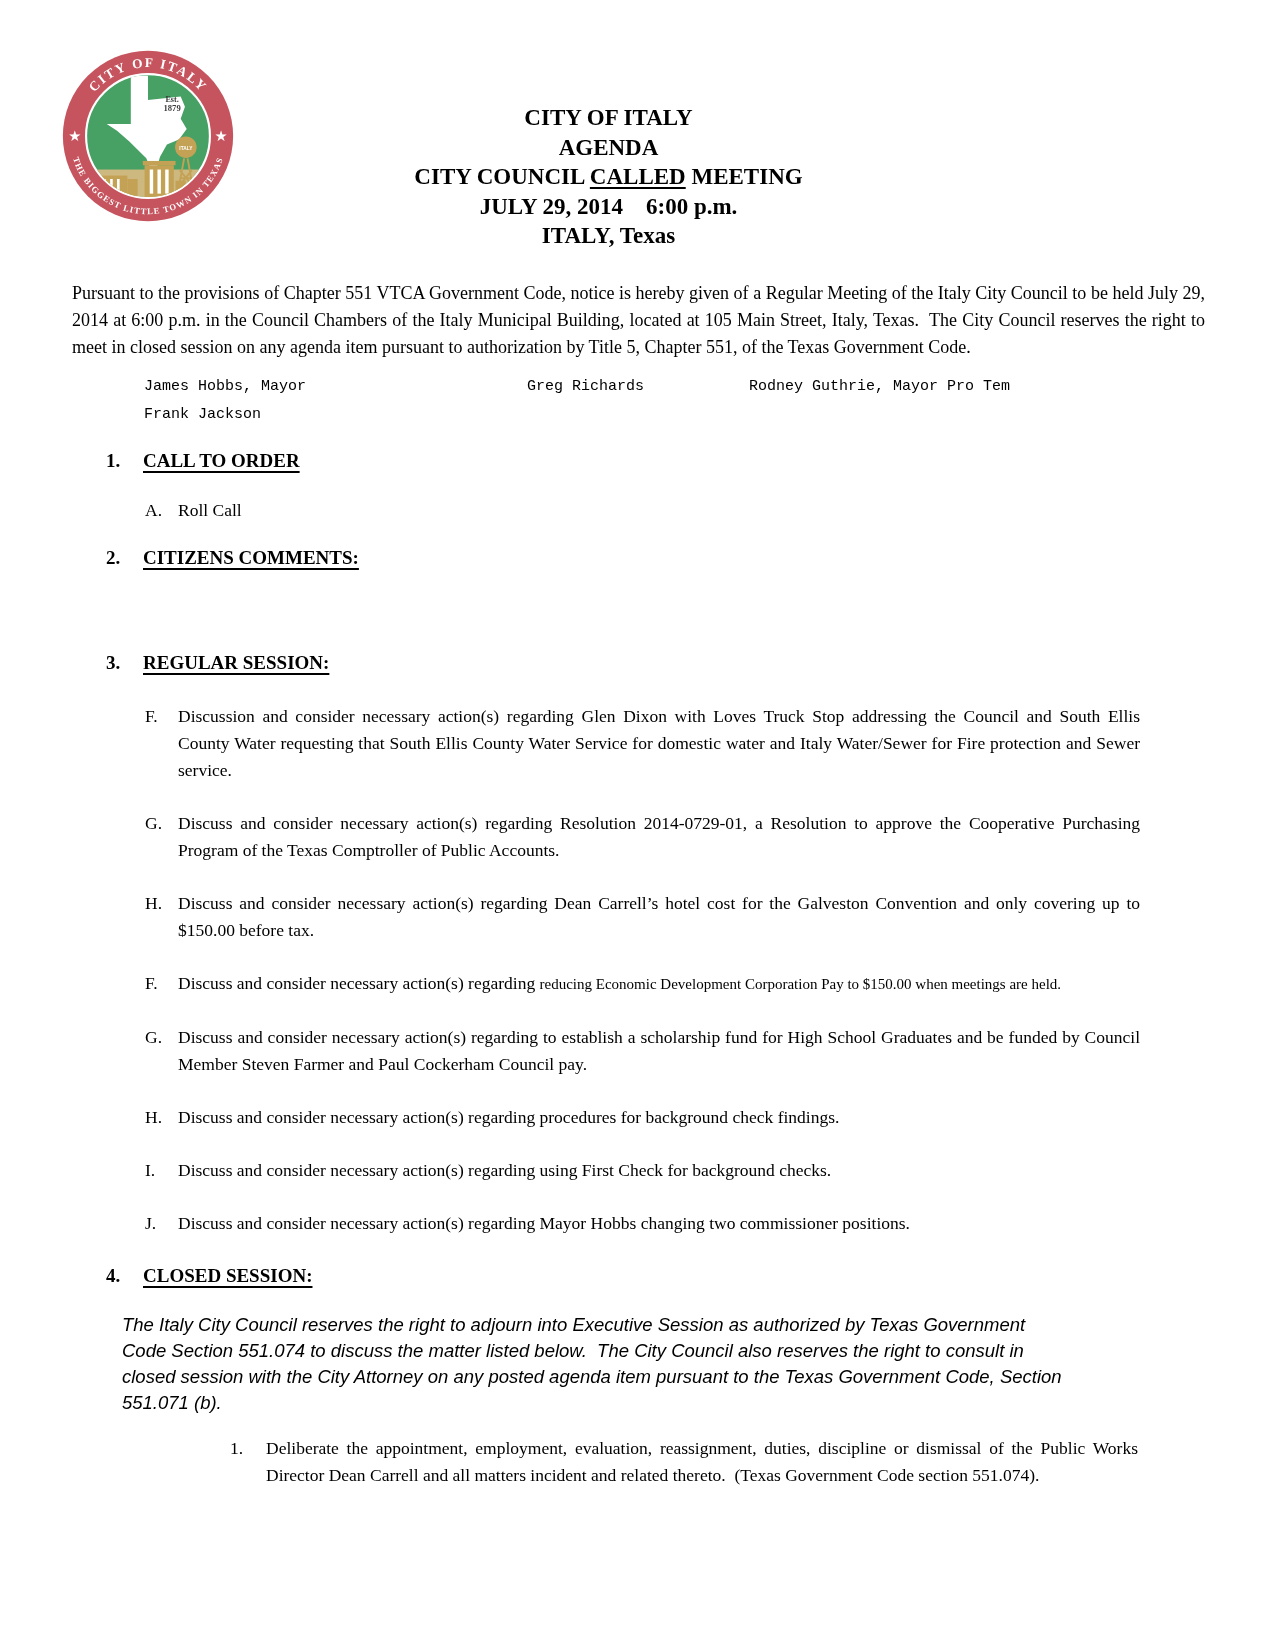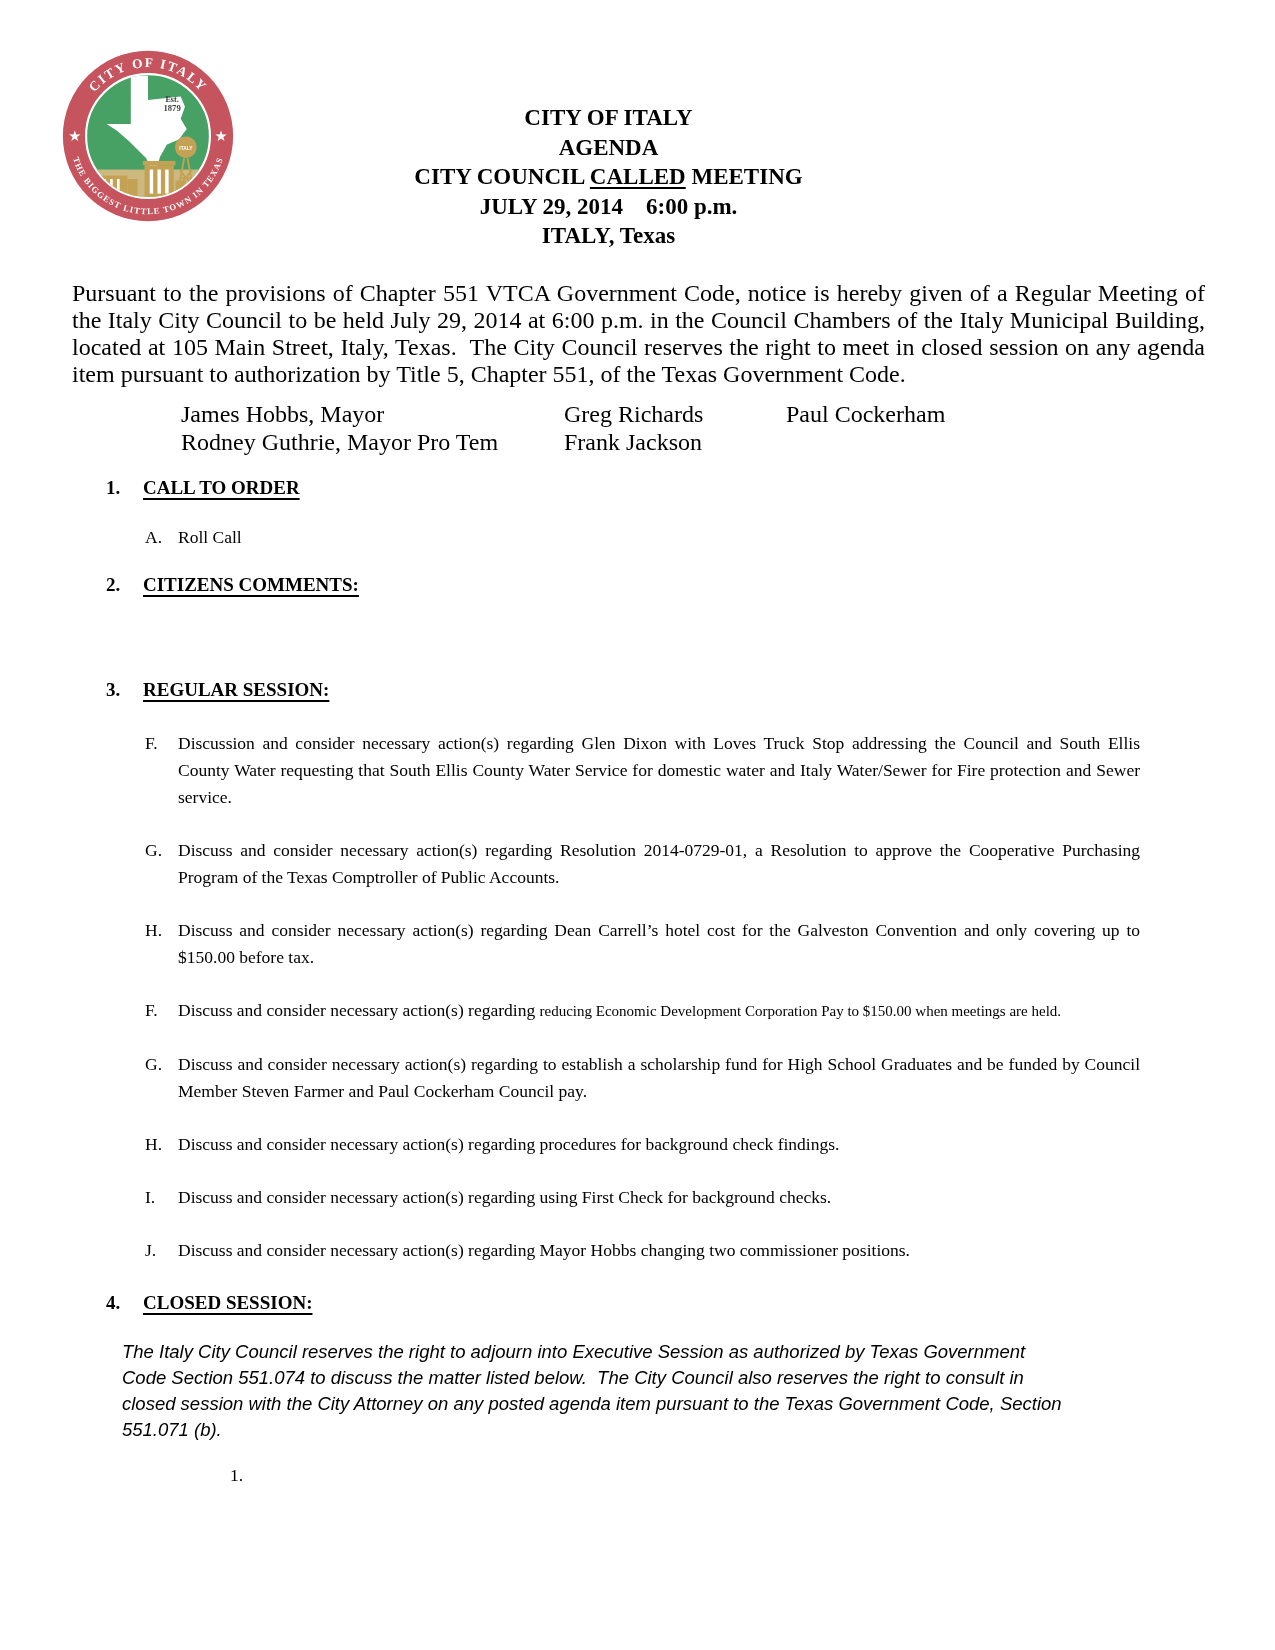--- a/index.html
+++ b/index.html
@@ -14,28 +14,28 @@
   .header { position:relative; height:280px; }
   .seal { position:absolute; left:62px; top:50px; width:172px; height:172px; }
   .titleblock {
     position:absolute; top:103px; left:72px; right:130px;
     text-align:center; font-weight:bold; font-size:23px; line-height:29.5px;
   }
   .u2 { text-decoration:underline; text-decoration-thickness:2px; text-underline-offset:3px; }
 
   
   .notice {
-    font-size:24px; line-height:27px; text-align:justify;
+    font-size:18px; line-height:27px; text-align:justify;
   }
 
   
   .officials {
-    margin-top:12px; margin-left:109px;
+    margin-top:12px; margin-left:72px;
     display:grid; grid-template-columns:383px 222px auto;
-    font-size:24px; line-height:28px;
+    font-size:15px; line-height:28px;font-family:Liberation Mono, monospace;
   }
 
   
   .sec { display:flex; margin-left:34px; font-size:19px; font-weight:bold; line-height:25px; }
   .sec-num { width:37px; flex-shrink:0; }
   .sec-title { text-decoration:underline; text-decoration-thickness:2px; text-underline-offset:4px; }
 
   .sub { display:flex; margin-left:73px; font-size:17.5px; line-height:25px; }
   .sub-letter { width:33px; flex-shrink:0; }
 
@@ -123,21 +123,20 @@
     </div>
   </div>
 
   <div class="content">
 
     <p class="notice" style="margin:0">Pursuant to the provisions of Chapter 551 VTCA Government Code, notice is hereby given of a Regular Meeting of the Italy City Council to be held July 29, 2014 at 6:00 p.m. in the Council Chambers of the Italy Municipal Building, located at 105 Main Street, Italy, Texas.&nbsp; The City Council reserves the right to meet in closed session on any agenda item pursuant to authorization by Title 5, Chapter 551, of the Texas Government Code.</p>
 
     <div class="officials">
       <div>James Hobbs, Mayor</div>
       <div>Greg Richards</div>
-      <div>Paul Cockerham</div>
       <div>Rodney Guthrie, Mayor Pro Tem</div>
       <div>Frank Jackson</div>
     </div>
 
     <div class="sec s1">
       <span class="sec-num">1.</span>
       <span class="sec-title">CALL TO ORDER</span>
     </div>
     <div class="sub rollcall">
       <span class="sub-letter">A.</span>
@@ -191,16 +190,17 @@
 
     <div class="sec s4">
       <span class="sec-num">4.</span>
       <span class="sec-title">CLOSED SESSION:</span>
     </div>
 
     <p class="closed-note">The Italy City Council reserves the right to adjourn into Executive Session as authorized by Texas Government Code Section 551.074 to discuss the matter listed below.&nbsp; The City Council also reserves the right to consult in closed session with the City Attorney on any posted agenda item pursuant to the Texas Government Code, Section 551.071 (b).</p>
 
     <div class="closed-item">
       <span class="closed-item-num">1.</span>
+      <span class="closed-item-text">Deliberate the appointment, employment, evaluation, reassignment, duties, discipline or dismissal of the Public Works Director Dean Carrell and all matters incident and related thereto.&nbsp; (Texas Government Code section 551.074).</span>
     </div>
 
   </div>
 </div>
 
 </body></html>

